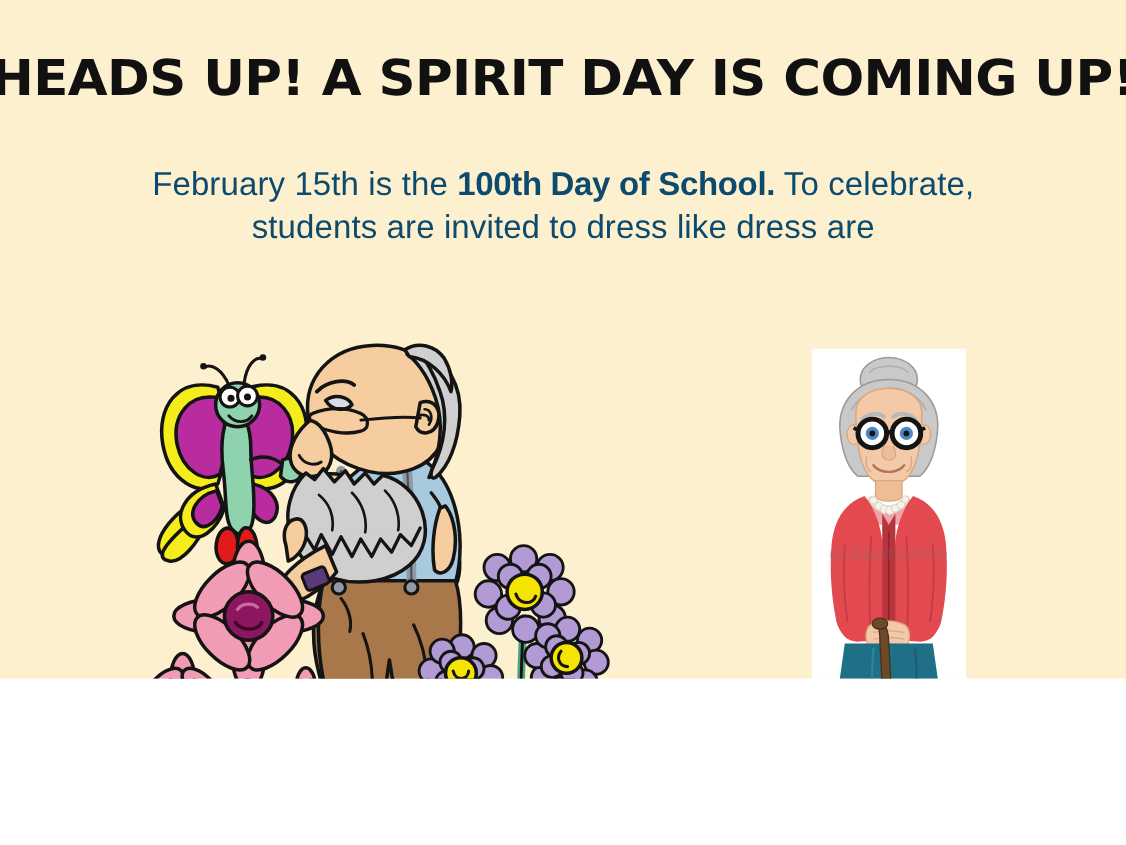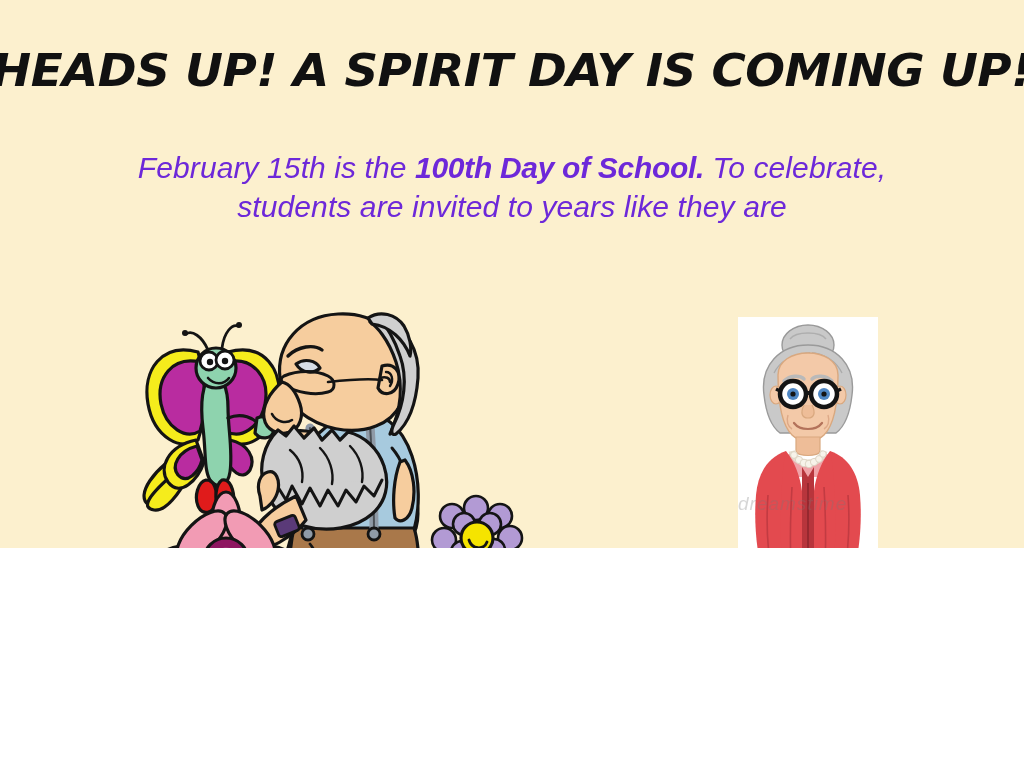--- a/index.html
+++ b/index.html
@@ -4,25 +4,24 @@
 <title>Spirit Day Slide</title>
 <style>
   html, body {
     margin: 0;
     padding: 0;
     background: #ffffff;
   }
   #slide {
     position: relative;
     width: 1024px;
-    height: 548px;
+    height: 617px;
     overflow: hidden;
     background: #fcf0ce;
     font-family: "Liberation Sans", sans-serif;
-    font-style: italic;
   }
 
   
   #title {
     position: absolute;
     left: 0;
     top: 44px;
     width: 1024px;
     text-align: center;
     font-family: "DejaVu Sans", sans-serif;
@@ -39,21 +38,21 @@
   
   #body-copy {
     position: absolute;
     left: 62px;
     top: 148px;
     width: 900px;
     text-align: center;
     font-family: "Liberation Sans", sans-serif;
     font-size: 30px;
     line-height: 39px;
-    color: #6d28d9;
+    color: #0c4a6e;
     letter-spacing: 0.1px;
   }
   #body-copy .bold {
     font-weight: 700;
     letter-spacing: -0.3px;
   }
   #body-copy .line { display: block; }
 
   
   #clipart-man {
@@ -71,38 +70,39 @@
     height: 396px;
     background: #ffffff;
     overflow: hidden;
   }
   #photo-woman svg { display: block; }
   .wm {
     position: absolute;
     left: 0;
     top: 176px;
     width: 140px;
+    text-align: center;
     font-family: "Liberation Sans", sans-serif;
     font-size: 19px;
     letter-spacing: 1px;
     color: rgba(120,120,120,0.30);
     pointer-events: none;
     user-select: none;
   }
 </style>
 </head>
 <body>
 
 <div id="slide" style="background: rgb(252, 240, 206);">
 
   <div id="title">HEADS UP! A SPIRIT DAY IS COMING UP!</div>
 
   <div id="body-copy">
     <span class="line"><span>February 15th is the </span><span class="bold">100th Day of School.</span><span> To celebrate,</span></span>
-    <span class="line">students are invited to years like they are</span>
+    <span class="line">students are invited to dress like dress are</span>
   </div>
 
   <div id="clipart-man">
     <svg viewBox="0 0 440 420" width="440" height="420" xmlns="http://www.w3.org/2000/svg">
       <g stroke="#141414" stroke-width="3.2" stroke-linejoin="round" stroke-linecap="round">
 
         <g>
 
           <path d="M63,150 C28,168 12,196 24,204 C36,212 58,186 72,166 Z" fill="#f5ec1c"></path>
           <path d="M47,176 C22,198 18,208 30,210 C42,212 56,192 63,178 Z" fill="#f5ec1c"></path>

